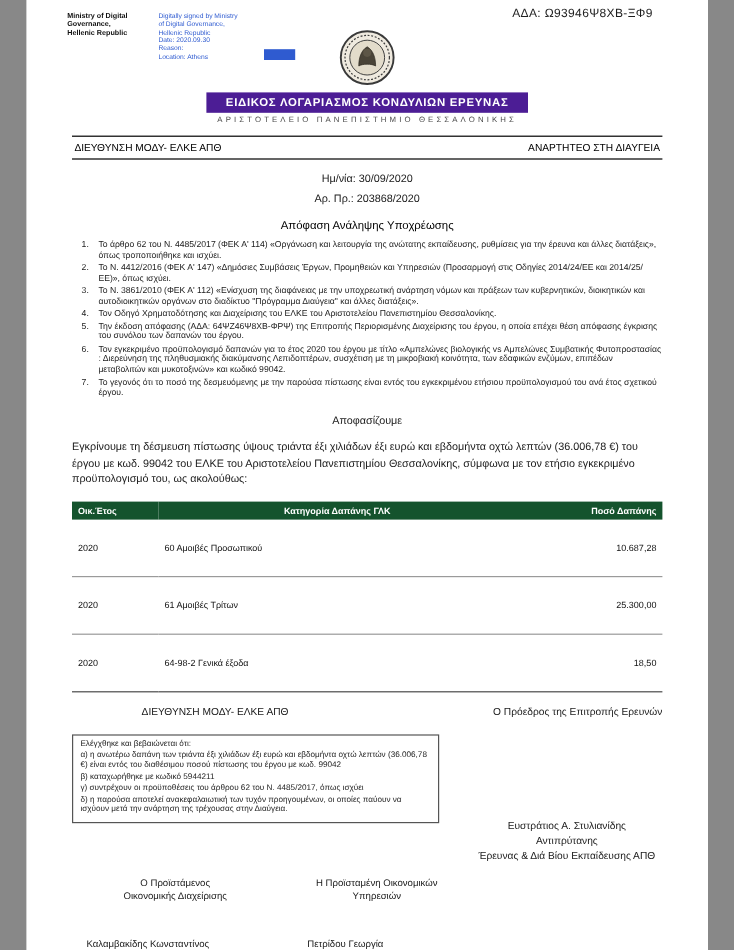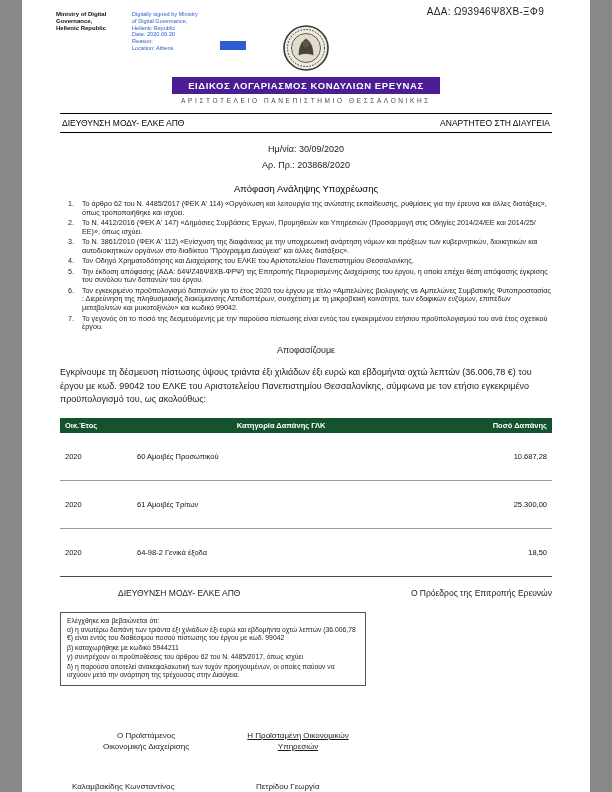--- a/index.html
+++ b/index.html
@@ -56,21 +56,21 @@
   .post-table-row { display:flex; justify-content:space-between; margin-top:11px; font-size:8.5px; }
   .post-table-row .dept2 { margin-left:58px; }
 
   .bottom { position:relative; height:250px; margin-top:4px; }
   .verify-box { position:absolute; left:0; top:10px; width:292px; border:0.9px solid #555;
                 padding:4px 6px; font-size:6.8px; line-height:8.4px; color:#222; }
   .verify-box div { margin-bottom:1px; }
   .right-signer { position:absolute; right:6px; top:80px; text-align:center; font-size:8.5px; line-height:12.5px; }
   .sig-col-title { position:absolute; text-align:center; font-size:8px; line-height:11px; }
   .col1-title { left:30px; top:128px; width:112px; }
-  .col2-title { left:172px; top:128px; width:132px;text-decoration:underline; }
+  .col2-title { left:188px; top:128px; width:132px; }
   .sig-name { position:absolute; font-size:8px; }
   .col1-name { left:12px; top:180px; }
   .col2-name { left:196px; top:180px; }
 </style>
 </head>
 <body>
 
 <div class="page">
 
   <div class="ada">ΑΔΑ: Ω93946Ψ8ΧΒ-ΞΦ9</div>
@@ -190,20 +190,25 @@
     <div class="bottom">
 
       <div class="verify-box">
         <div>Ελέγχθηκε και βεβαιώνεται ότι:</div>
         <div>α) η ανωτέρω δαπάνη των τριάντα έξι χιλιάδων έξι ευρώ και εβδομήντα οχτώ λεπτών (36.006,78 €) είναι εντός του διαθέσιμου ποσού πίστωσης του έργου με κωδ. 99042</div>
         <div>β) καταχωρήθηκε με κωδικό 5944211</div>
         <div>γ) συντρέχουν οι προϋποθέσεις του άρθρου 62 του Ν. 4485/2017, όπως ισχύει</div>
         <div>δ) η παρούσα αποτελεί ανακεφαλαιωτική των τυχόν προηγουμένων, οι οποίες παύουν να ισχύουν μετά την ανάρτηση της τρέχουσας στην Διαύγεια.</div>
       </div>
 
+      <div class="right-signer">
+        <div>Ευστράτιος Α. Στυλιανίδης</div>
+        <div>Αντιπρύτανης</div>
+        <div>Έρευνας &amp; Διά Βίου Εκπαίδευσης ΑΠΘ</div>
+      </div>
 
       <div class="sig-col-title col1-title">
         <div>Ο Προϊστάμενος</div>
         <div>Οικονομικής Διαχείρισης</div>
       </div>
 
       <div class="sig-col-title col2-title">
         <div>Η Προϊσταμένη Οικονομικών</div>
         <div>Υπηρεσιών</div>
       </div>

